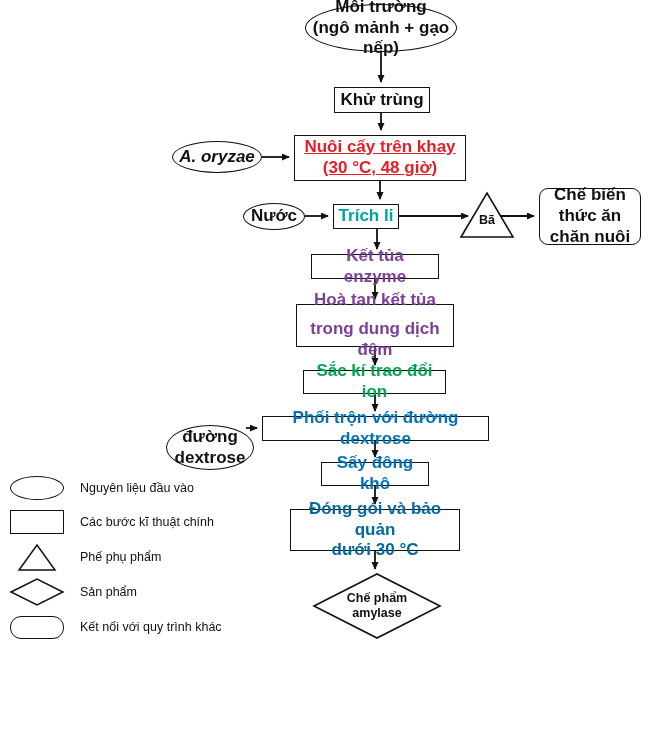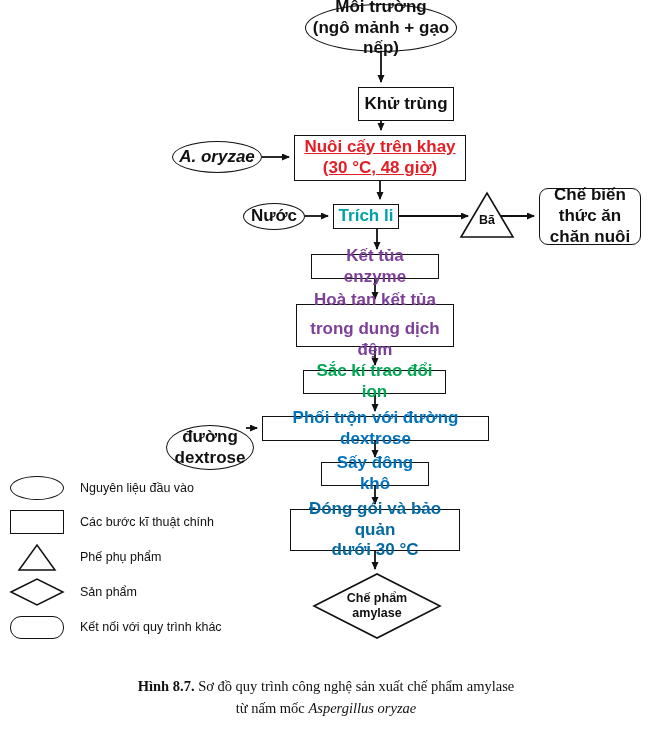--- a/index.html
+++ b/index.html
@@ -20,21 +20,21 @@
   .rounded { border-radius:9px; }
   .italic { font-style:italic; }
 
   .free-label {
     position:absolute; z-index:3; text-align:center;
     font-weight:bold; font-size:12.5px; line-height:1.22; color:#111;
   }
 
   
   #n-moi-truong   { left:305px; top:4px;   width:152px; height:48px; }
-  #n-khu-trung    { left:334px; top:87px;  width:96px;  height:34px;margin-left:24px; }
+  #n-khu-trung    { left:334px; top:87px;  width:96px;  height:26px; }
   #n-a-oryzae     { left:172px; top:141px; width:90px;  height:32px; }
   #n-nuoi-cay     { left:294px; top:135px; width:172px; height:46px; }
   #n-nuoc         { left:243px; top:203px; width:62px;  height:27px; }
   #n-trich-li     { left:333px; top:204px; width:66px;  height:25px; }
   #n-che-bien     { left:539px; top:188px; width:102px; height:57px; }
   #n-ket-tua      { left:311px; top:254px; width:128px; height:25px; }
   #n-hoa-tan      { left:296px; top:304px; width:158px; height:43px; }
   #n-sac-ki       { left:303px; top:370px; width:143px; height:24px; }
   #n-duong-dex    { left:166px; top:406px; width:88px;  height:45px;margin-top:19px; }
   #n-phoi-tron    { left:262px; top:416px; width:227px; height:25px; }
@@ -197,18 +197,14 @@
     </span>
     <span class="lg-label">Sản phẩm</span>
   </div>
   <div class="legend-row" id="lg-5">
     <span class="lg-shape-wrap">
         <span class="lg-rounded"></span>
       </span>
     <span class="lg-label">Kết nối với quy trình khác</span>
   </div>
 
-  <div class="caption">
-    <div><b>Hình 8.7.</b><span> Sơ đồ quy trình công nghệ sản xuất chế phẩm amylase</span></div>
-    <div><span>từ nấm mốc </span><i>Aspergillus oryzae</i></div>
-  </div>
 
 </div>
 
 </body></html>

